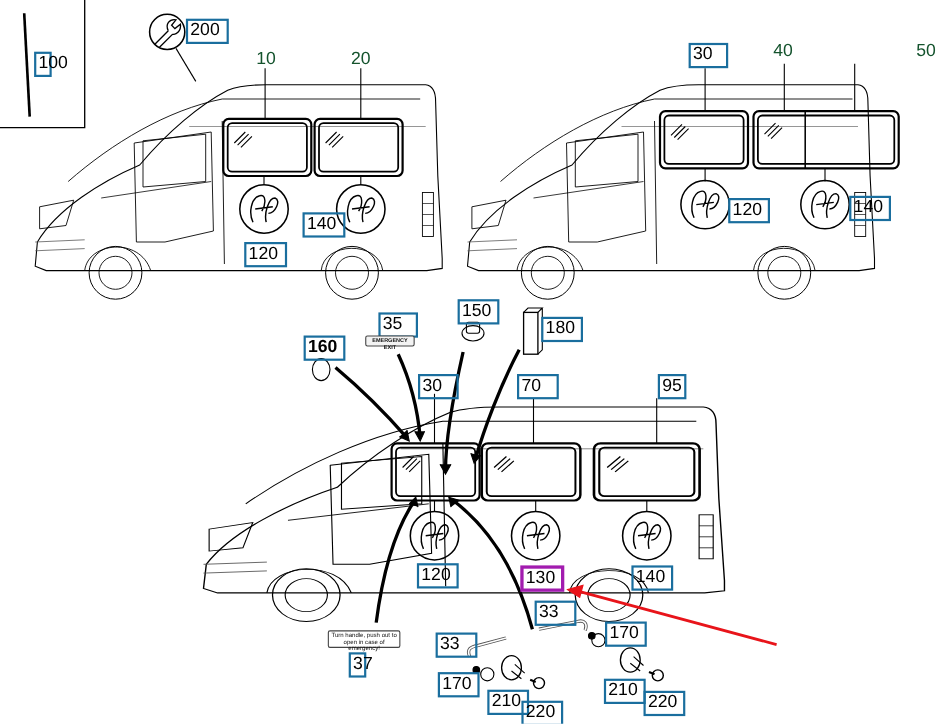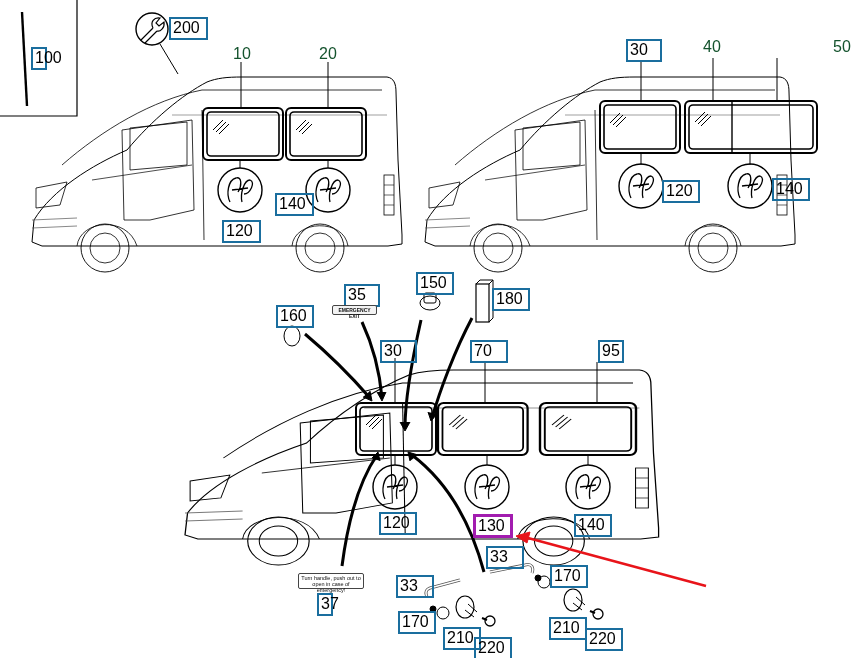--- a/index.html
+++ b/index.html
@@ -226,21 +226,21 @@
 <div class="plain" style="left:319px;top:45px;">20</div>
 <div class="callout" style="left:222px;top:220px;width:39px;">120</div>
 <div class="callout" style="left:275px;top:193px;width:39px;">140</div>
 
 <div class="callout" style="left:626px;top:39px;width:36px;">30</div>
 <div class="plain" style="left:703px;top:38px;">40</div>
 <div class="plain" style="left:789px;top:38px;margin-left:44px;">50</div>
 <div class="callout" style="left:662px;top:180px;width:38px;">120</div>
 <div class="callout" style="left:772px;top:178px;width:38px;">140</div>
 
-<div class="callout" style="left:276px;top:305px;width:38px;">160</div>
+<div class="callout" style="left:276px;top:305px;width:38px;font-weight:bold;">160</div>
 <div class="callout" style="left:344px;top:284px;width:36px;">35</div>
 <div class="sticker em" style="left:332px;top:305px;width:45px;height:10px;">EMERGENCY EXIT</div>
 <div class="callout" style="left:416px;top:272px;width:38px;">150</div>
 <div class="callout" style="left:492px;top:288px;width:38px;">180</div>
 <div class="callout" style="left:380px;top:340px;width:37px;">30</div>
 <div class="callout" style="left:470px;top:340px;width:38px;">70</div>
 <div class="callout" style="left:582px;top:340px;width:26px;margin-left:16px;">95</div>
 <div class="callout" style="left:379px;top:512px;width:38px;">120</div>
 <div class="callout hl" style="left:473px;top:514px;width:40px;height:24px;">130</div>
 <div class="callout" style="left:574px;top:514px;width:38px;">140</div>

